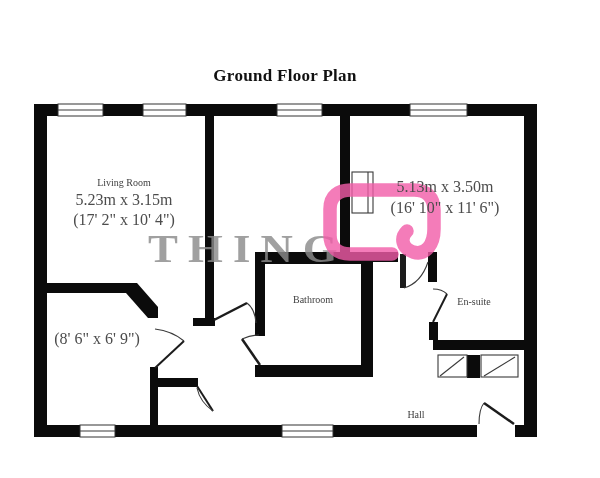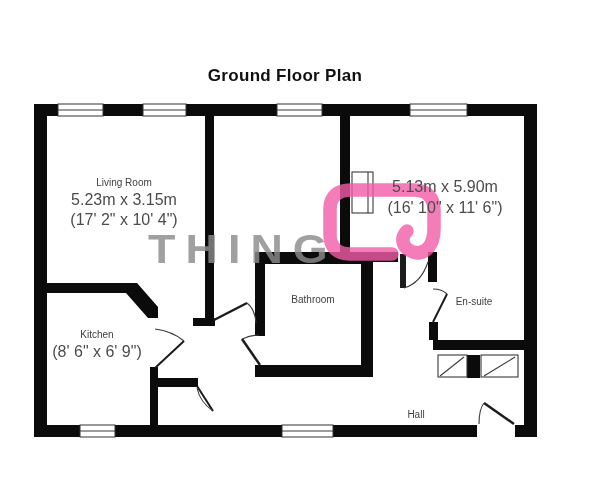--- a/index.html
+++ b/index.html
@@ -1,18 +1,18 @@
 <!DOCTYPE html>
 <html><head>
 <meta charset="utf-8">
 <style>
   html,body{margin:0;padding:0;background:#ffffff;}
   .stage{
     position:relative;width:560px;height:478px;background:#ffffff;overflow:hidden;
-    font-family:Liberation Sans, sans-serif;
+    font-family:Liberation Serif, serif;
   }
   .plan-title{
     position:absolute;left:85px;top:66px;width:400px;text-align:center;
     font-size:17px;font-weight:bold;color:#111;letter-spacing:.3px;
   }
   svg.plan{position:absolute;left:0;top:0;}
   .wall{fill:#0b0b0b;}
   .thin{stroke:#3a3a3a;stroke-width:1.1;fill:none;}
   .leaf{stroke:#1c1c1c;fill:none;}
   .win{fill:#ffffff;stroke:#333;stroke-width:1;}
@@ -138,26 +138,25 @@
   </svg>
 
   <div class="room-label" style="left:44px;top:177px;width:160px">
     <div class="room-name">Living Room</div>
     <div class="room-dims">5.23m x 3.15m</div>
     <div class="room-dims">(17' 2" x 10' 4")</div>
   </div>
 
 
   <div class="room-label" style="left:385px;top:177px;width:120px">
-    <div class="room-dims">5.13m x 5.90m</div>
+    <div class="room-dims">5.13m x 3.50m</div>
     <div class="room-dims">(16' 10" x 11' 6")</div>
   </div>
 
   <div class="room-label" style="left:37px;top:329px;width:120px">
-    <div class="room-name">Kitchen</div>
     <div class="room-dims">(8' 6" x 6' 9")</div>
   </div>
 
   <div class="room-label" style="left:424px;top:296px;width:100px">
     <div class="room-name">En-suite</div>
   </div>
 
   <div class="room-label" style="left:263px;top:294px;width:100px">
     <div class="room-name">Bathroom</div>
   </div>

